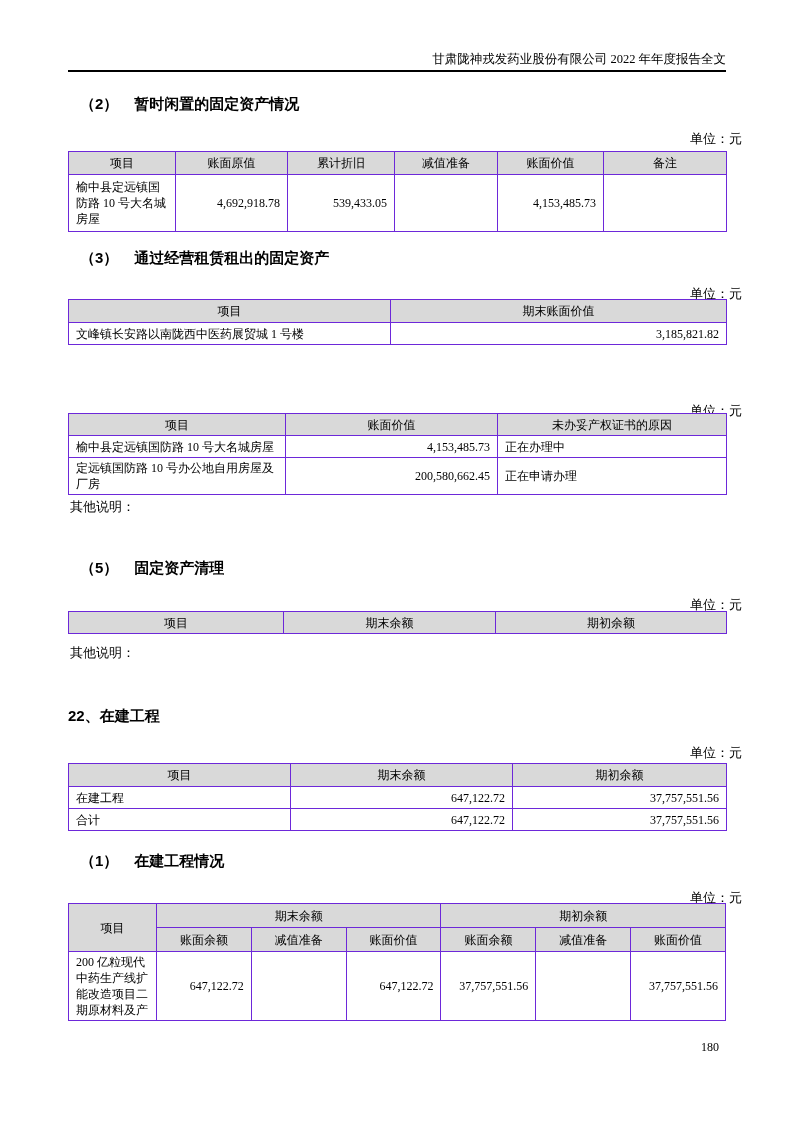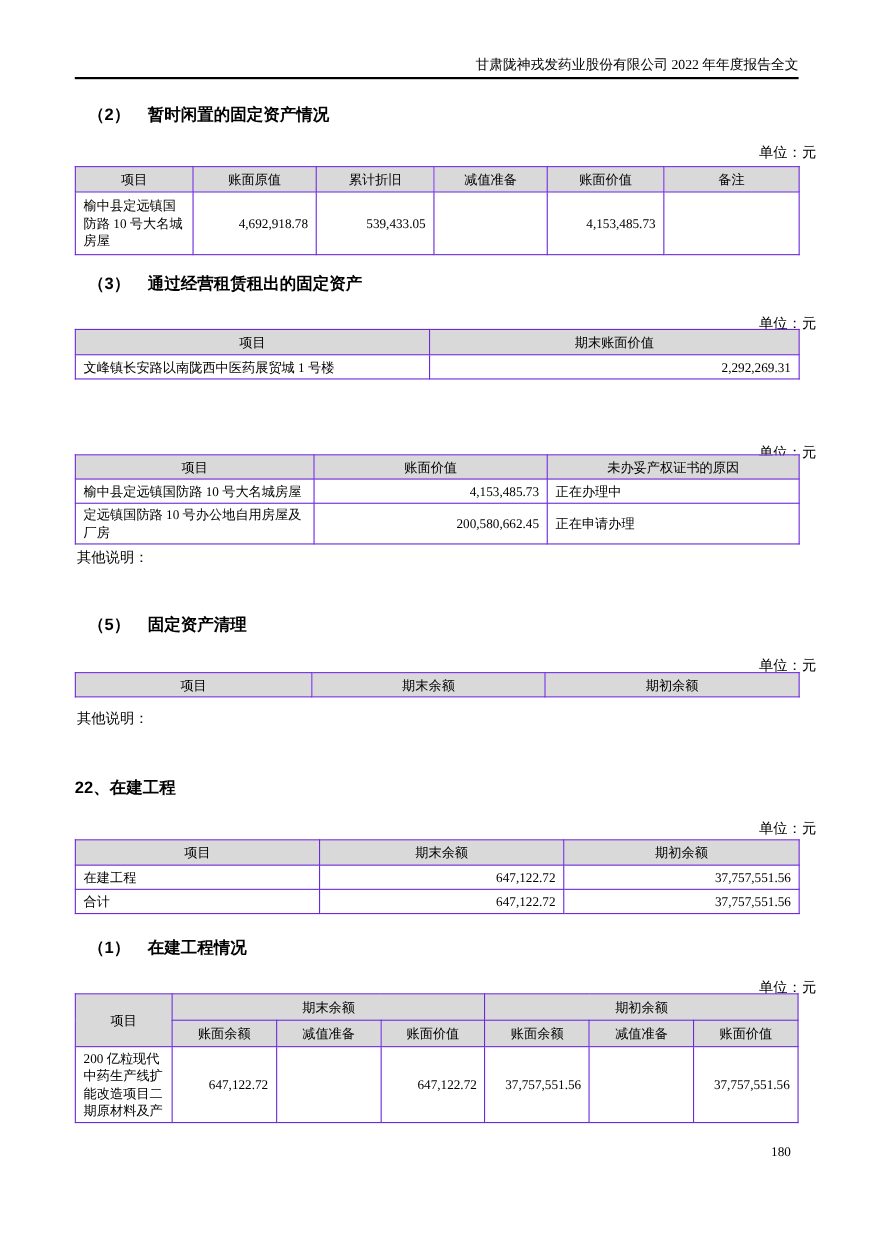--- a/index.html
+++ b/index.html
@@ -87,21 +87,21 @@
   </div>
   <div class="unit" style="top:286px;">单位：元</div>
   <table class="doc-table" style="top:299px;">
     <tbody>
         <tr style="height:23px;">
       <th style="width:322px;">项目</th>
       <th style="width:336px;">期末账面价值</th>
     </tr>
     <tr style="height:22px;">
       <td class="item">文峰镇长安路以南陇西中医药展贸城 1 号楼</td>
-      <td class="num">2,292,269.31</td>
+      <td class="num">3,185,821.82</td>
     </tr>
   </tbody>
     </table>
 
   <div class="unit" style="top:403px;">单位：元</div>
   <table class="doc-table" style="top:413px;">
     <tbody>
         <tr style="height:22px;">
       <th style="width:217px;">项目</th>
       <th style="width:212px;">账面价值</th>

